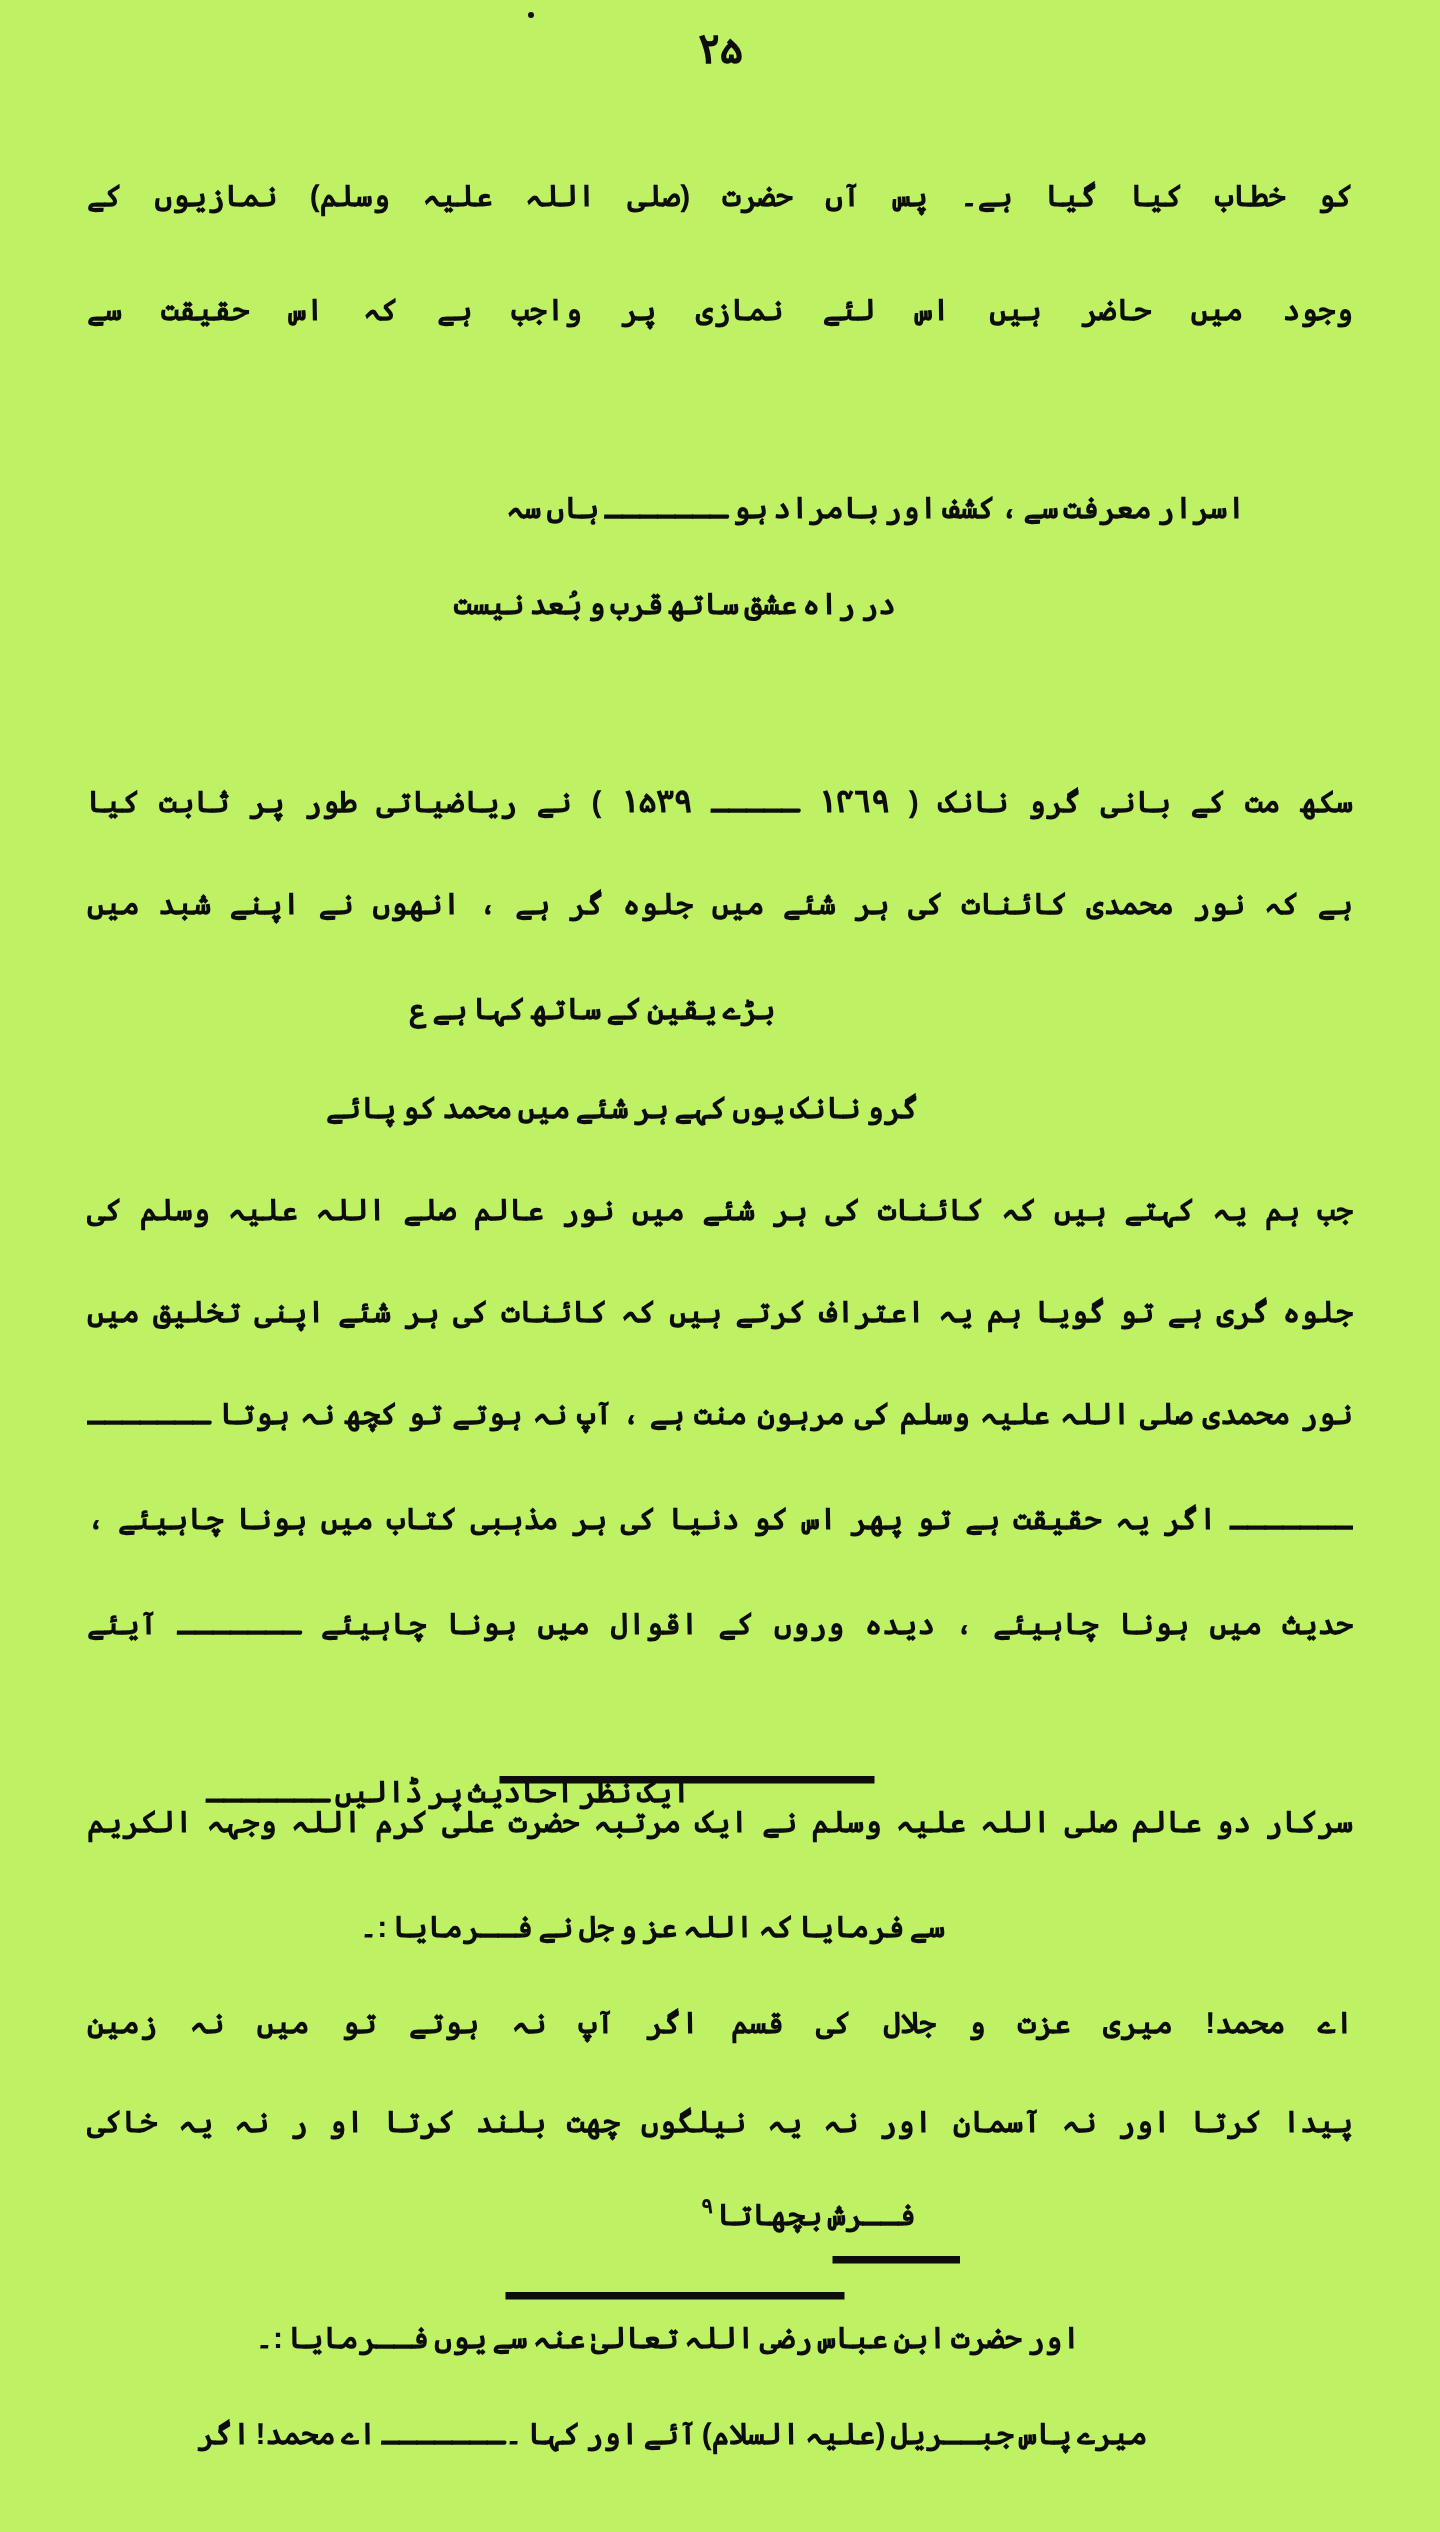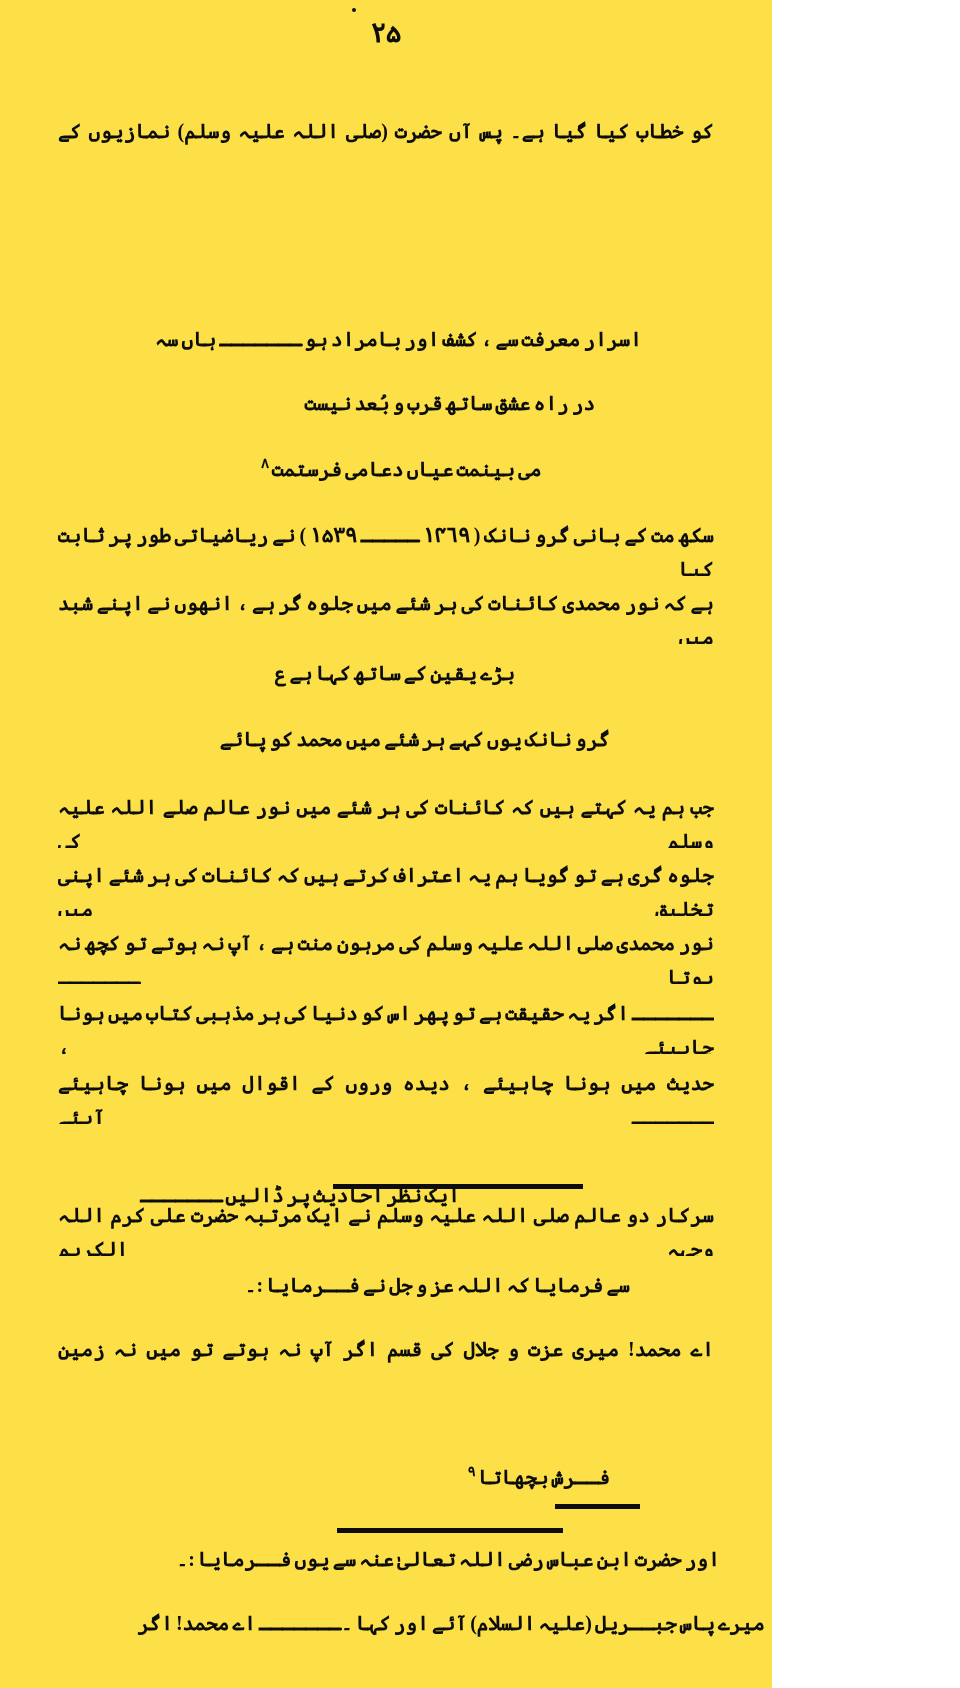--- a/index.html
+++ b/index.html
@@ -1,18 +1,18 @@
 <!DOCTYPE html>
 <html lang="ur"><head>
 <meta charset="utf-8">
 <style>
   html,body{margin:0;padding:0;background:#ffffff;}
   .page{
-    position:relative;width:772px;height:1688px;background:#fde047;
-    font-family:Liberation Serif, serif;direction:rtl;color:#0d0d0d;
+    position:relative;width:960px;height:1688px;background:#bef264;
+    font-family:Liberation Sans, sans-serif;direction:rtl;color:#0d0d0d;
     overflow:hidden;font-weight:700;
   }
   .line{
     position:absolute;font-size:20px;line-height:1.7;white-space:nowrap;
     word-spacing:-2px;
   }
   .just{
     left:58px;right:58px;text-align:justify;text-align-last:justify;
     white-space:normal;height:58px;overflow:hidden;
   }
@@ -29,46 +29,45 @@
 </head>
 <body>
 
 <div class="page">
 
   <div class="speck" style="top:8px;left:352px;"></div>
 
   <div class="pagenum">۲۵</div>
 
   <div class="line just" style="top:114px;">کو خطاب کیا گیا ہے۔ پس آں حضرت (صلی اللہ علیہ وسلم) نمازیوں کے</div>
+  <div class="line just" style="top:190px;">وجود میں حاضر ہیں اس لئے نمازی پر واجب ہے کہ اس حقیقت سے</div>
   <div class="line right" style="top:322px;right:130px;">اسرار معرفت سے ، کشف اور بامراد ہو ـــــــ ہاں سہ</div>
 
   <div class="line center" style="top:386px;left:240px;width:420px;">در راہ عشق ساتھ قرب و بُعد نیست</div>
-  <div class="line center" style="top:452px;left:230px;width:340px;">
-    <span>می بینمت عیاں دعامی فرستمت</span><sup class="fn">۸</sup>
-  </div>
 
   <div class="line just" style="top:518px;">سکھ مت کے بانی گرو نانک ( ۱۴۶۹ ـــــ ۱۵۳۹ ) نے ریاضیاتی طور پر ثابت کیا</div>
   <div class="line just" style="top:586px;">ہے کہ نور محمدی کائنات کی ہر شئے میں جلوہ گر ہے ، انھوں نے اپنے شبد میں</div>
   <div class="line center" style="top:656px;left:195px;width:400px;">بڑے یقین کے ساتھ کہا ہے ع</div>
 
   <div class="line center" style="top:722px;left:180px;width:470px;">گرو نانک یوں کہے ہر شئے میں محمد کو پائے</div>
 
   <div class="line just" style="top:790px;">جب ہم یہ کہتے ہیں کہ کائنات کی ہر شئے میں نور عالم صلے اللہ علیہ وسلم کی</div>
   <div class="line just" style="top:858px;">جلوہ گری ہے تو گویا ہم یہ اعتراف کرتے ہیں کہ کائنات کی ہر شئے اپنی تخلیق میں</div>
   <div class="line just" style="top:926px;">نور محمدی صلی اللہ علیہ وسلم کی مرہون منت ہے ، آپ نہ ہوتے تو کچھ نہ ہوتا ـــــــ</div>
   <div class="line just" style="top:996px;">ـــــــ اگر یہ حقیقت ہے تو پھر اس کو دنیا کی ہر مذہبی کتاب میں ہونا چاہیئے ،</div>
   <div class="line just" style="top:1066px;">حدیث میں ہونا چاہیئے ، دیدہ وروں کے اقوال میں ہونا چاہیئے ـــــــ آیئے</div>
   <div class="line right" style="top:1138px;left:88px;width:372px;margin-top:40px;">ایک نظر احادیث پر ڈالیں ـــــــ</div>
 
   <div class="rule" style="top:1184px;left:333px;width:250px;"></div>
 
   <div class="line just" style="top:1198px;">سرکار دو عالم صلی اللہ علیہ وسلم نے ایک مرتبہ حضرت علی کرم اللہ وجہہ الکریم</div>
   <div class="line right" style="top:1268px;left:170px;width:460px;">سے فرمایا کہ اللہ عز و جل نے فــرمایا :۔</div>
 
   <div class="line just" style="top:1332px;">اے محمد! میری عزت و جلال کی قسم اگر آپ نہ ہوتے تو میں نہ زمین</div>
+  <div class="line just" style="top:1398px;">پیدا کرتا اور نہ آسمان اور نہ یہ نیلگوں چھت بلند کرتا او ر نہ یہ خاکی</div>
   <div class="line center" style="top:1460px;left:430px;width:215px;">
     <span>فــرش بچھاتا</span><sup class="fn">۹</sup>
   </div>
   <div class="rule" style="top:1504px;left:555px;width:85px;"></div>
 
   <div class="rule" style="top:1528px;left:337px;width:226px;"></div>
 
   <div class="line right" style="top:1542px;left:57px;width:663px;">اور حضرت ابن عباس رضی اللہ تعالیٰ عنہ سے یوں فــرمایا :۔</div>
 
   <div class="line right" style="top:1606px;left:63px;width:702px;">میرے پاس جبــریل (علیہ السلام) آئے اور کہا ۔ـــــــ اے محمد! اگر</div>

